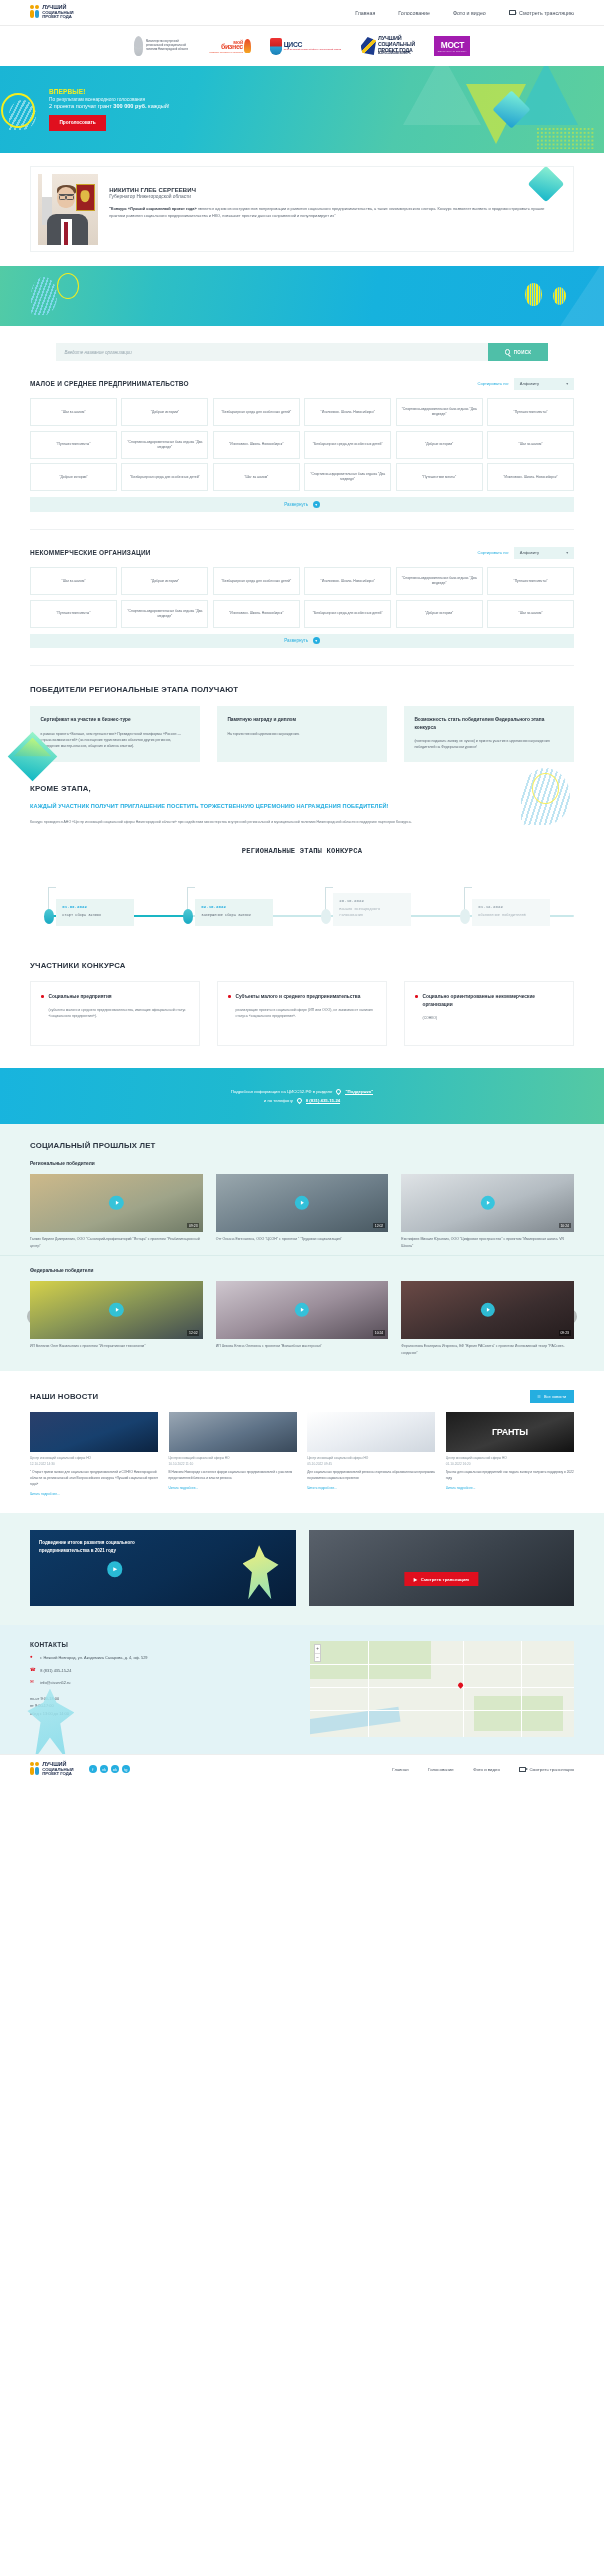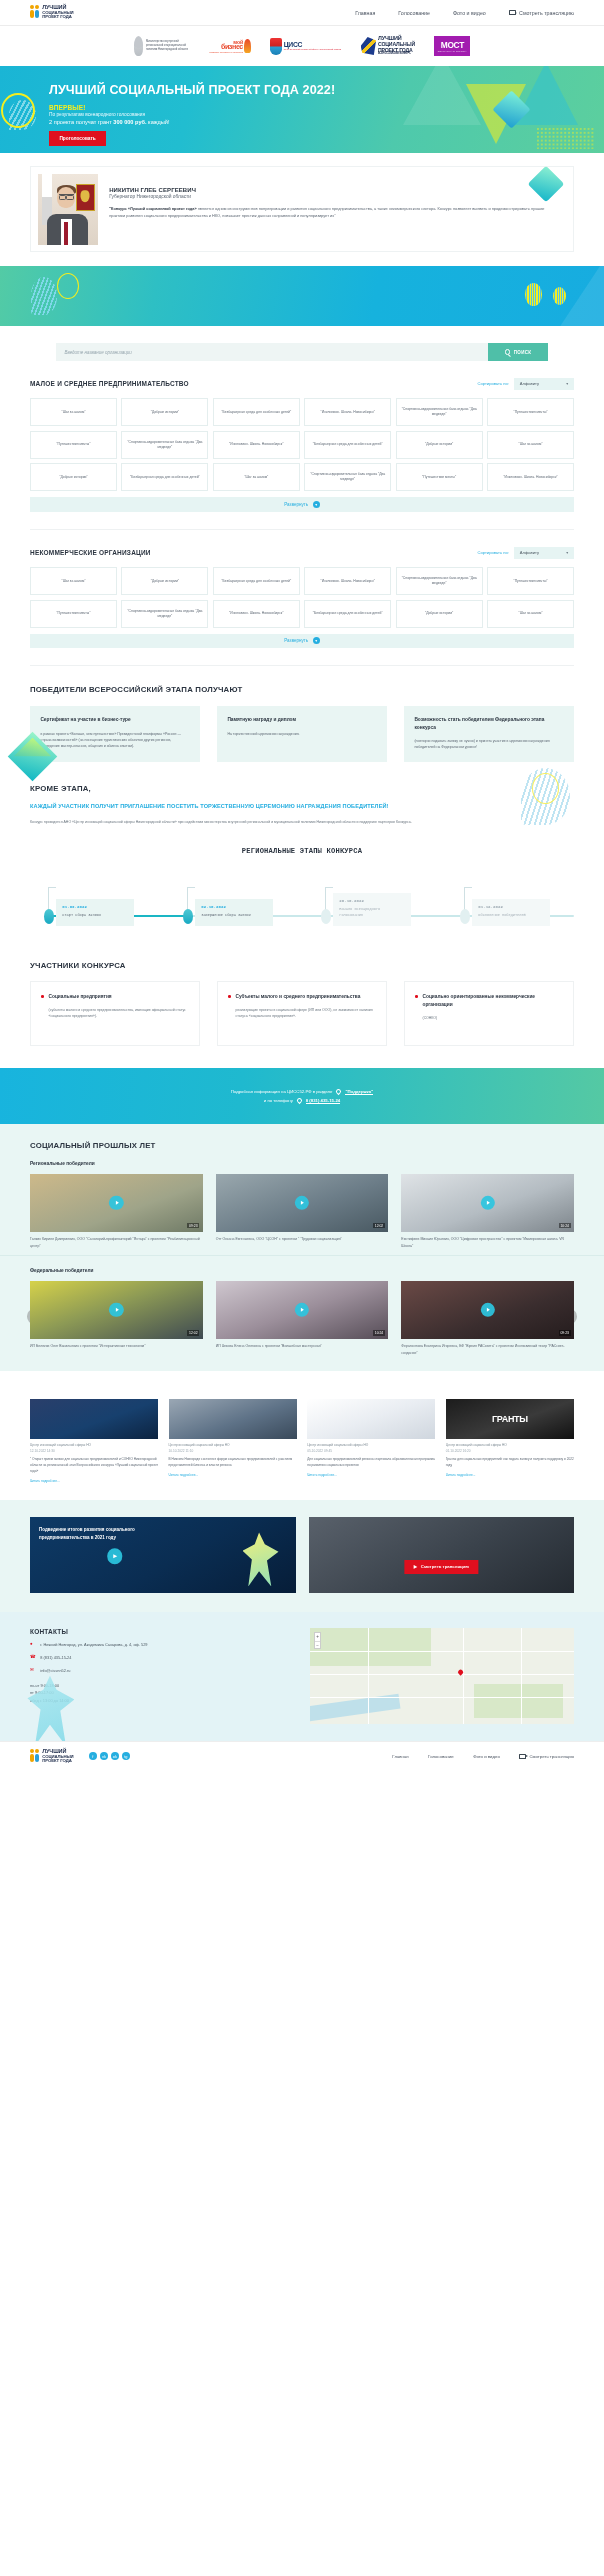--- a/index.html
+++ b/index.html
@@ -405,21 +405,20 @@
   <div class="hero-deco">
     <span class="h-stripe"></span>
       <span class="h-ring"></span>
     <span class="h-tri-1"></span>
       <span class="h-tri-2"></span>
       <span class="h-tri-3"></span>
     <span class="h-diamond"></span>
       <span class="h-dots"></span>
   </div>
   <div class="hero-body">
-    <div class="hero-h1">ЛУЧШИЙ СОЦИАЛЬНЫЙ ПРОЕКТ ГОДА 2022!</div>
     <div class="hero-kicker">ВПЕРВЫЕ!</div>
     <div class="hero-sub">По результатам всенародного голосования</div>
     <div class="hero-grant">
       <span>2 проекта получат грант </span><b>300 000 руб.</b><span> каждый!</span>
     </div>
     <button class="btn-red">Проголосовать</button>
   </div>
 </div>
 
 <div class="gov-sec">
@@ -528,21 +527,21 @@
       <div class="card">"Шаг за шагом"</div>
     </div>
   <div class="expand">
     <span class="expand-t">Развернуть</span>
     <span class="expand-c">▾</span>
   </div>
 </div>
 <div class="divider"></div>
 
 <div class="prizes">
-  <div class="sec-h">ПОБЕДИТЕЛИ ВСЕРОССИЙСКИЙ ЭТАПА ПОЛУЧАЮТ</div>
+  <div class="sec-h">ПОБЕДИТЕЛИ РЕГИОНАЛЬНЫЕ ЭТАПА ПОЛУЧАЮТ</div>
   <div class="prize-grid" id="prize-grid">
       <div class="prize">
         <div class="prize-t">Сертификат на участие в бизнес-туре</div>
         <div class="prize-d">в рамках проекта «Больше, чем путешествие» Президентской платформы «Россия — страна возможностей» (на посещение туристических объектов других регионов, проведение мастер-классов, общения и обмена опытом).</div>
       </div>
       <div class="prize">
         <div class="prize-t">Памятную награду и диплом</div>
         <div class="prize-d">На торжественной церемонии награждения.</div>
       </div>
       <div class="prize">
@@ -688,20 +687,27 @@
             <span class="dur">09:23</span>
           </div>
           <div class="vcap">Ферапонтова Екатерина Игоревна, БФ "Время РАСсвета" с проектом Инклюзивный театр "РАСсвет-создание"</div>
         </div>
       </div>
   </div>
 </div>
 
 <div class="news">
   <div class="news-in">
+    <div class="news-head">
+      <div class="sec-h">НАШИ НОВОСТИ</div>
+      <button class="btn-all">
+        <span>☰</span>
+        <span>Все новости</span>
+      </button>
+    </div>
     <div class="news-grid" id="news-grid">
         <div>
           <div class="nthumb nt0"></div>
           <div class="ncat">Центр инноваций социальной сферы НО</div>
           <div class="ndate">12.10.2022 14:30</div>
           <div class="ntext">" Открыт прием заявок для социальных предпринимателей и СОНКО Нижегородской области на региональный этап Всероссийского конкурса «Лучший социальный проект года»</div>
           <div class="nmore">Читать подробнее...</div>
         </div>
         <div>
           <div class="nthumb nt1"></div>

